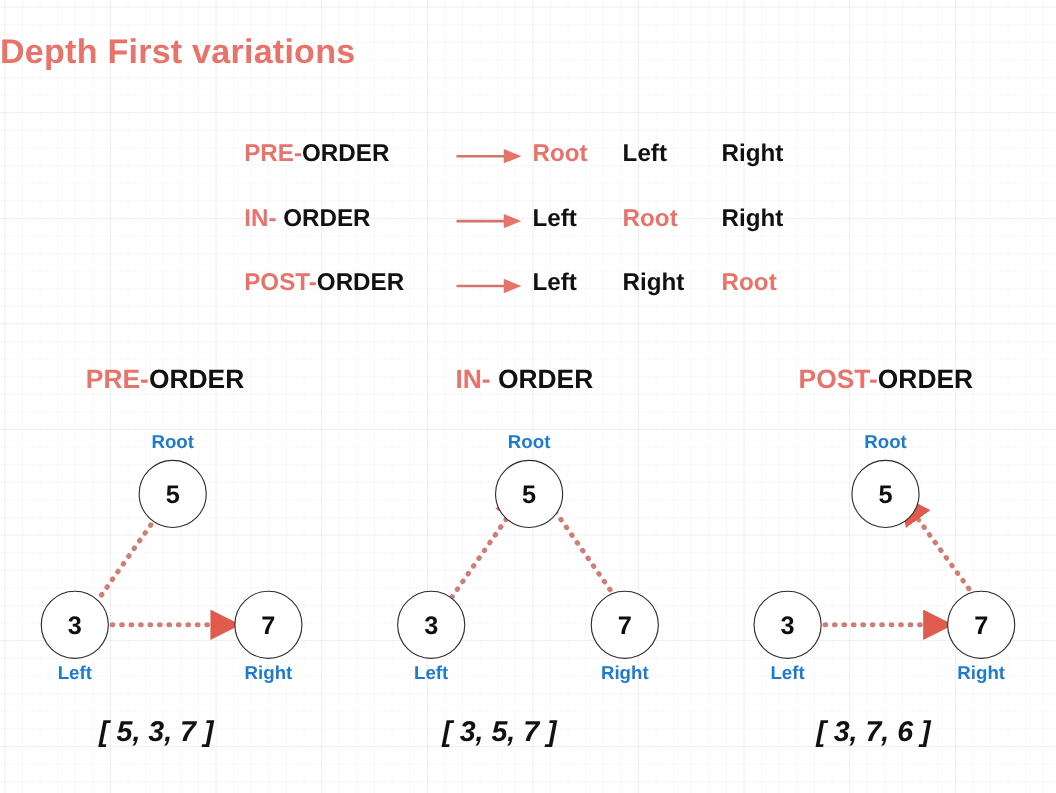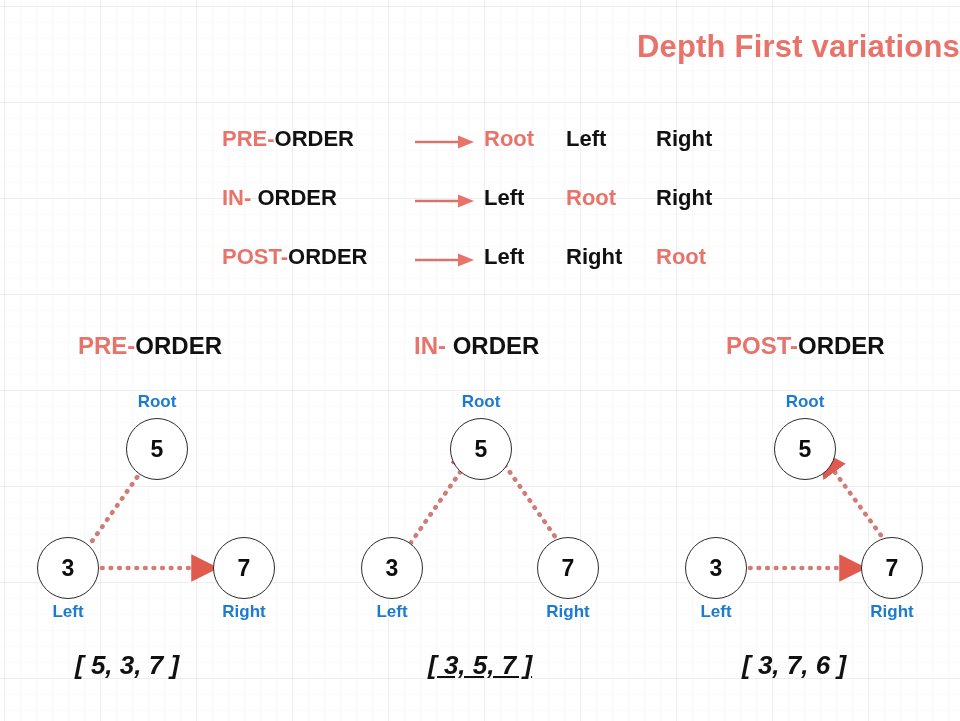--- a/index.html
+++ b/index.html
@@ -30,21 +30,21 @@
       16px 16px;
     background-position: 4px 6px, 4px 6px, 4px 6px, 4px 6px;
   }
 
   
   #title {
     position: absolute;
     left: 0;
     top: 29px;
     width: 960px;
-    text-align: right;
+    text-align: left;
     font-size: 31px;
     font-weight: bold;
     color: #e8736a;
     letter-spacing: 0.2px;
   }
 
   
   .legend-row {
     position: absolute;
     left: 0;
@@ -274,17 +274,17 @@
         <span>3</span>
       </div>
     <div class="node-label" style="left:8px; top:216px; width:100px;">Left</div>
 
     <div class="node" style="left:203px; top:151px;">
         <span>7</span>
       </div>
     <div class="node-label" style="left:184px; top:216px; width:100px;">Right</div>
   </div>
 
-  <div class="result" style="left:75px;">[ 5, 3, 7 ]</div>
-  <div class="result" style="left:428px;text-decoration:underline;">[ 3, 5, 7 ]</div>
+  <div class="result" style="left:90px;">[ 5, 3, 7 ]</div>
+  <div class="result" style="left:402px;">[ 3, 5, 7 ]</div>
   <div class="result" style="left:742px;">[ 3, 7, 6 ]</div>
 
 </div>
 
 </body></html>

